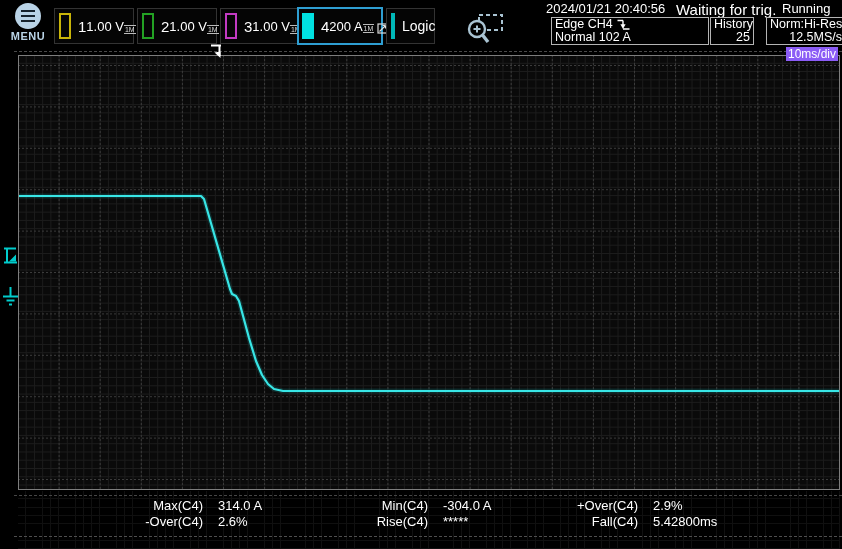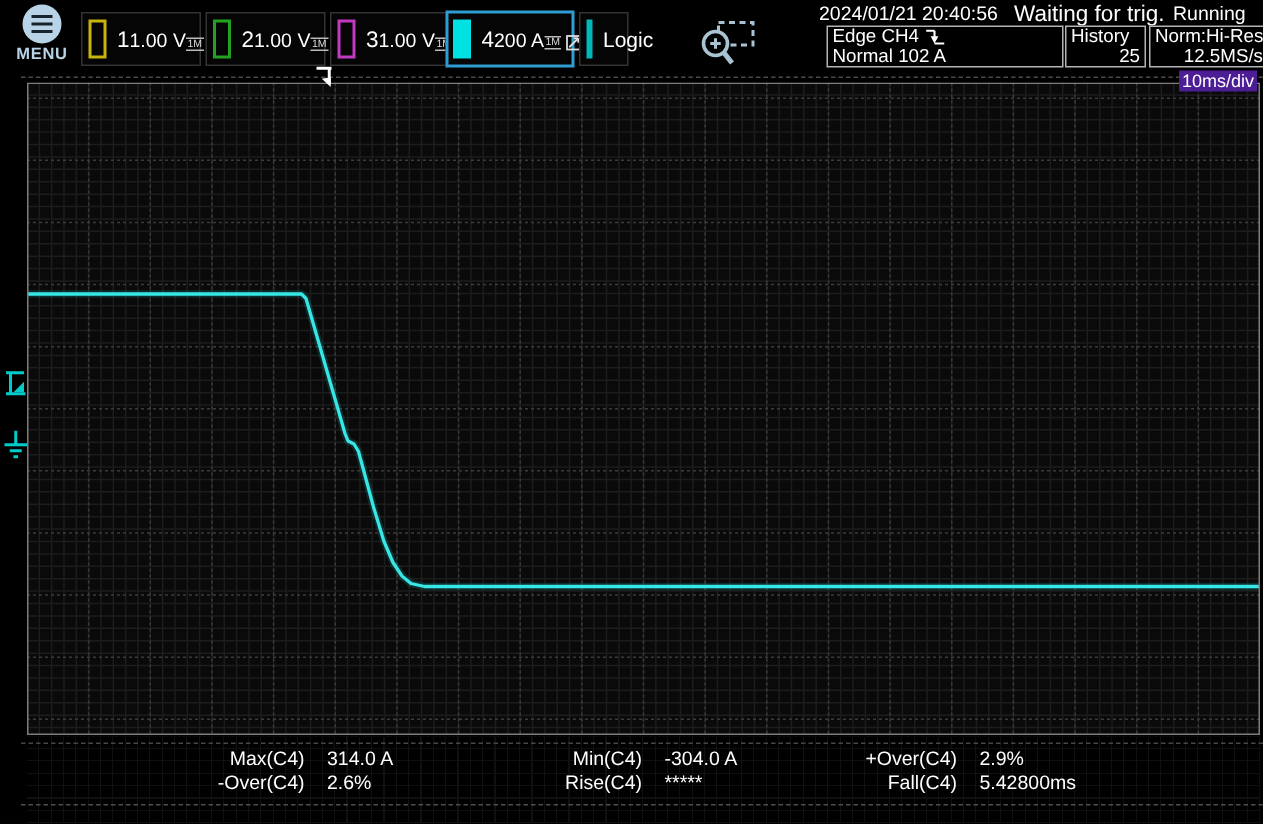--- a/index.html
+++ b/index.html
@@ -27,26 +27,26 @@
   .logiclabel{font-size:14px;margin:0 6px 0 7px;}
 
   #finder-icon{position:absolute;left:464px;top:12px;cursor:pointer;}
   #datetime{position:absolute;left:546px;top:1px;font-size:13px;}
   #trig-status{position:absolute;left:676px;top:1px;font-size:15px;}
   #run-state{position:absolute;left:782px;top:1px;font-size:13px;}
 
   .hbox{position:absolute;top:17px;height:28px;border:1px solid #b4b4b4;box-sizing:border-box;
         font-size:12.5px;line-height:13px;padding:0 3px;background:#000;}
   #trigger-box{left:551px;width:158px;}
-  #history-box{left:710px;width:54px;}
+  #history-box{left:710px;width:44px;}
   #acq-box{left:766px;width:80px;}
   .hbox .r1,.hbox .r2{white-space:nowrap;display:flex;align-items:center;gap:4px;}
   .hbox .right{justify-content:flex-end;}
 
-  #timebase{position:absolute;right:4px;top:47px;font-size:12px;background:#4c1d95;padding:0 2px;z-index:4;margin-left:30px;}
+  #timebase{position:absolute;right:4px;top:47px;font-size:12px;background:#8b5cf6;padding:0 2px;z-index:4;margin-left:30px;}
 
   
   #plot{position:absolute;left:18px;top:55px;z-index:1;}
   #top-ticks{position:absolute;left:14px;top:51px;width:828px;border-top:1px dashed #4a4a4a;z-index:0;}
   #bottom-ticks{position:absolute;left:14px;top:495px;width:828px;border-top:1px dashed #464646;}
   #bottom-sep{position:absolute;left:14px;top:536px;width:828px;border-top:1px dashed #4f4f4f;}
   #bottom-grid{position:absolute;left:18px;top:491px;width:822px;height:58px;
      background-image:repeating-linear-gradient(to right,transparent 0 7.5px,#101010 7.5px 8.22px),
                       repeating-linear-gradient(to bottom,transparent 0 7.5px,#101010 7.5px 8.27px);}
 
@@ -120,21 +120,21 @@
       <span class="chicons">
         <span class="imp">1M</span>
         <svg width="11" height="11" viewBox="0 0 11 11">
           <rect x="1" y="1" width="9" height="9" fill="none" stroke="#ddd" stroke-width="1.2"></rect>
           <path d="M2.5 8.5 L8.5 2.5 M8.5 2.5 L5.5 2.5 M8.5 2.5 L8.5 5.5" stroke="#ddd" stroke-width="1.2" fill="none"></path>
         </svg>
       </span>
     </span>
   </div>
 
-  <div class="chbox" style="left:386px;width:33px;">
+  <div class="chbox" style="left:386px;width:49px;">
     <span class="logicbar"></span>
     <span class="logiclabel">Logic</span>
   </div>
 
   <svg id="finder-icon" width="42" height="36" viewBox="0 0 42 36">
     <rect x="15" y="3" width="23" height="15" fill="none" stroke="#a9c3d2" stroke-width="2" stroke-dasharray="4 3"></rect>
     <circle cx="13" cy="17" r="8" fill="#000" stroke="#a9c3d2" stroke-width="2.4"></circle>
     <path d="M13 13.5 V20.5 M9.5 17 H16.5" stroke="#a9c3d2" stroke-width="2"></path>
     <path d="M18.5 23 L24 30" stroke="#a9c3d2" stroke-width="3.4"></path>
   </svg>

